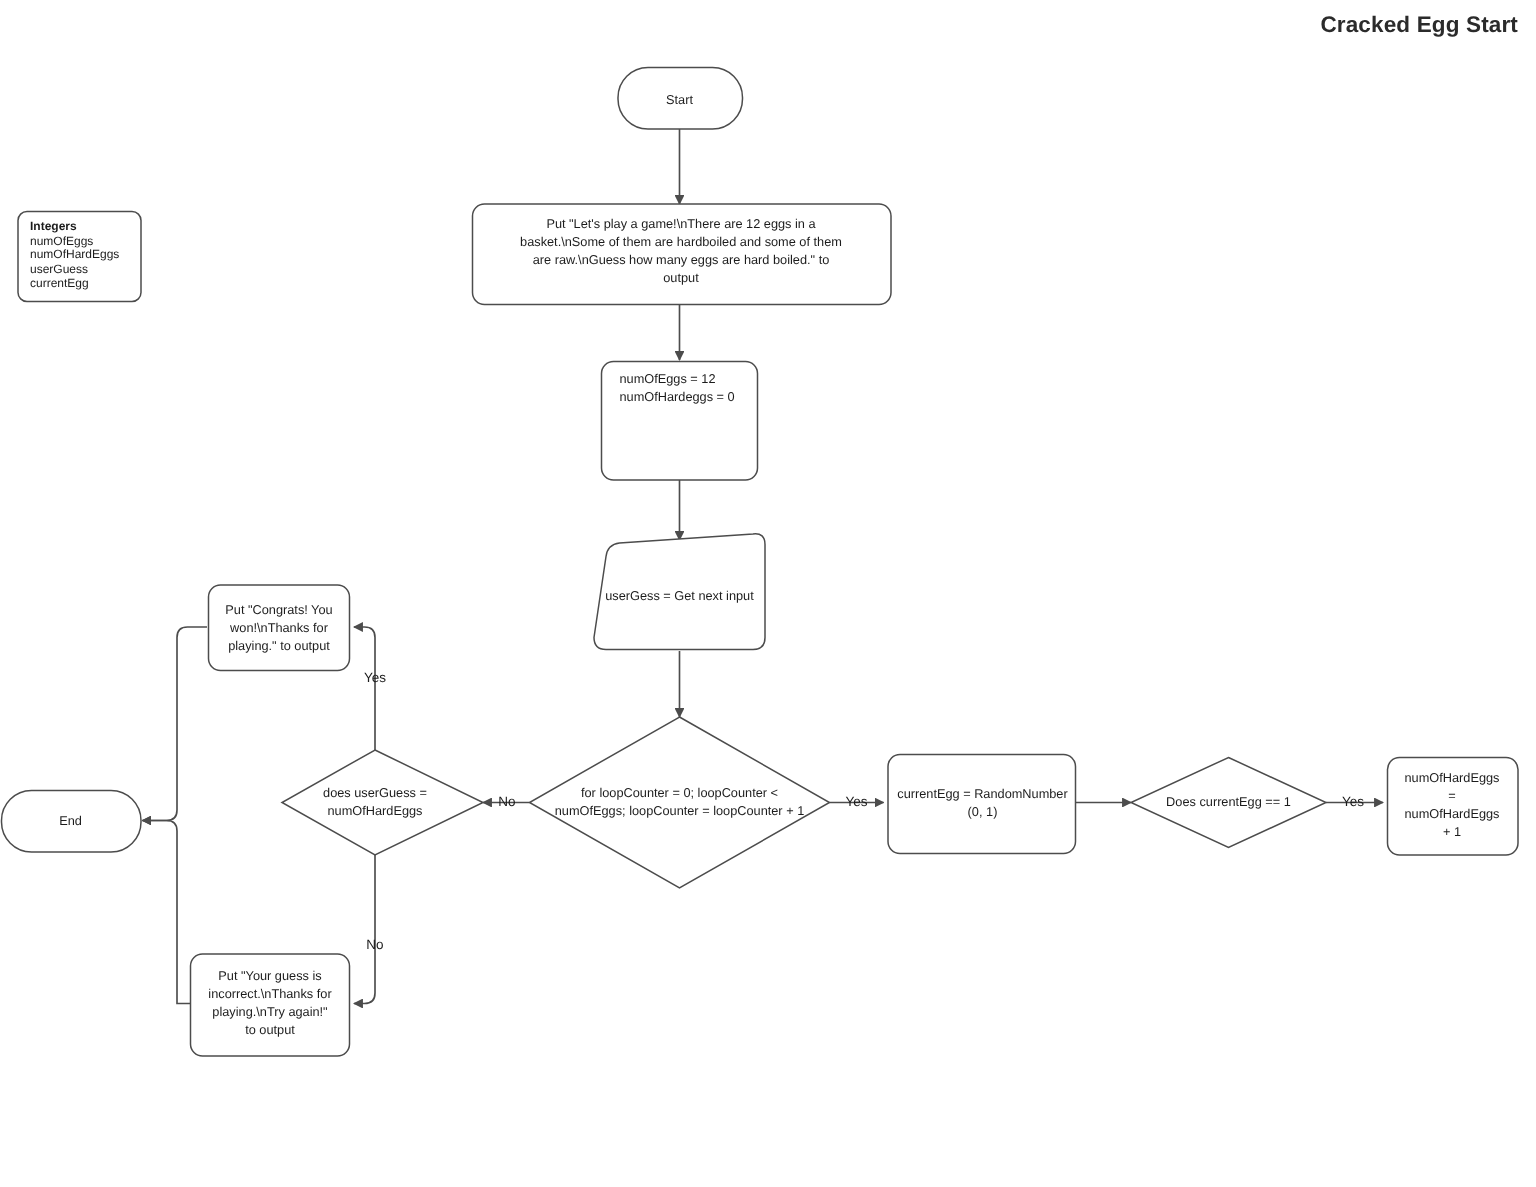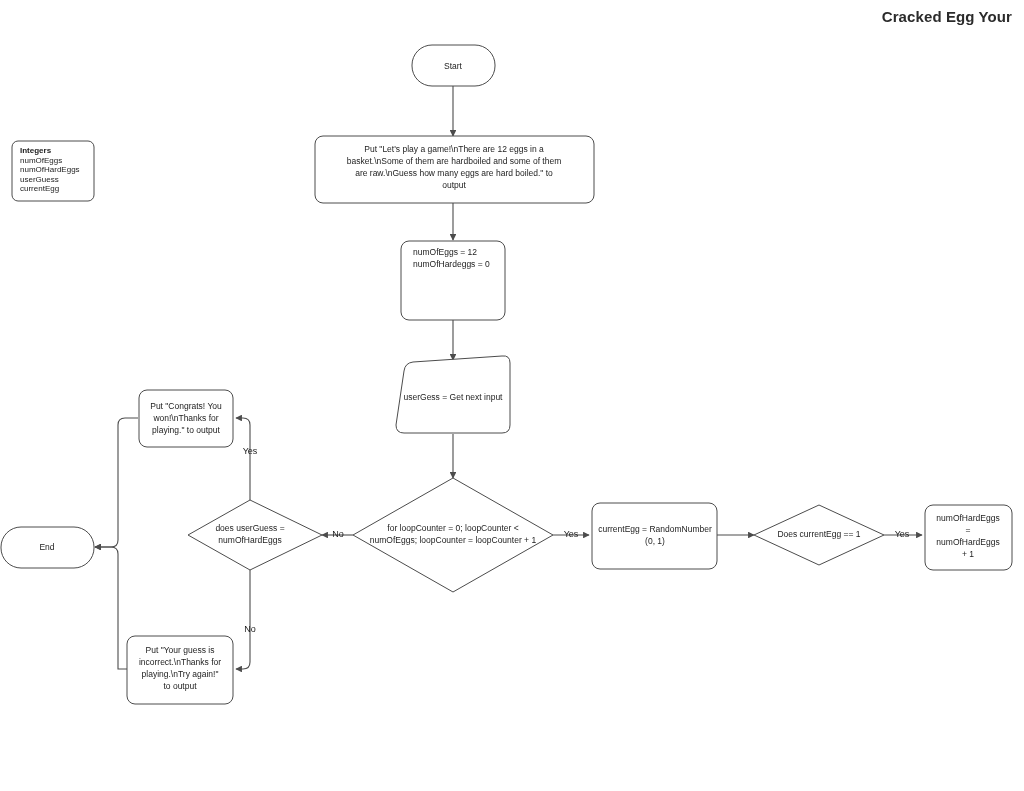--- a/index.html
+++ b/index.html
@@ -59,21 +59,21 @@
     font-family: "Liberation Sans", sans-serif;
     font-size: 9px;
     fill: #1c1c1c;
     text-anchor: middle;
     dominant-baseline: middle;
   }
 </style>
 </head>
 <body>
 
-<div id="page-title">Cracked Egg Your</div>
+<div id="page-title">Cracked Egg Start</div>
 
 <svg id="flow-canvas" viewBox="0 0 1024 791">
   <defs>
     <marker id="arrow" viewBox="0 0 10 10" refX="9" refY="5" markerWidth="6" markerHeight="6" orient="auto-start-reverse">
       <path d="M 0 0 L 10 5 L 0 10 z" fill="#4c4c4c"></path>
     </marker>
   </defs>
 
   <g>
     <path class="edge-line" d="M 453 86 L 453 136" marker-end="url(#arrow)"></path>

